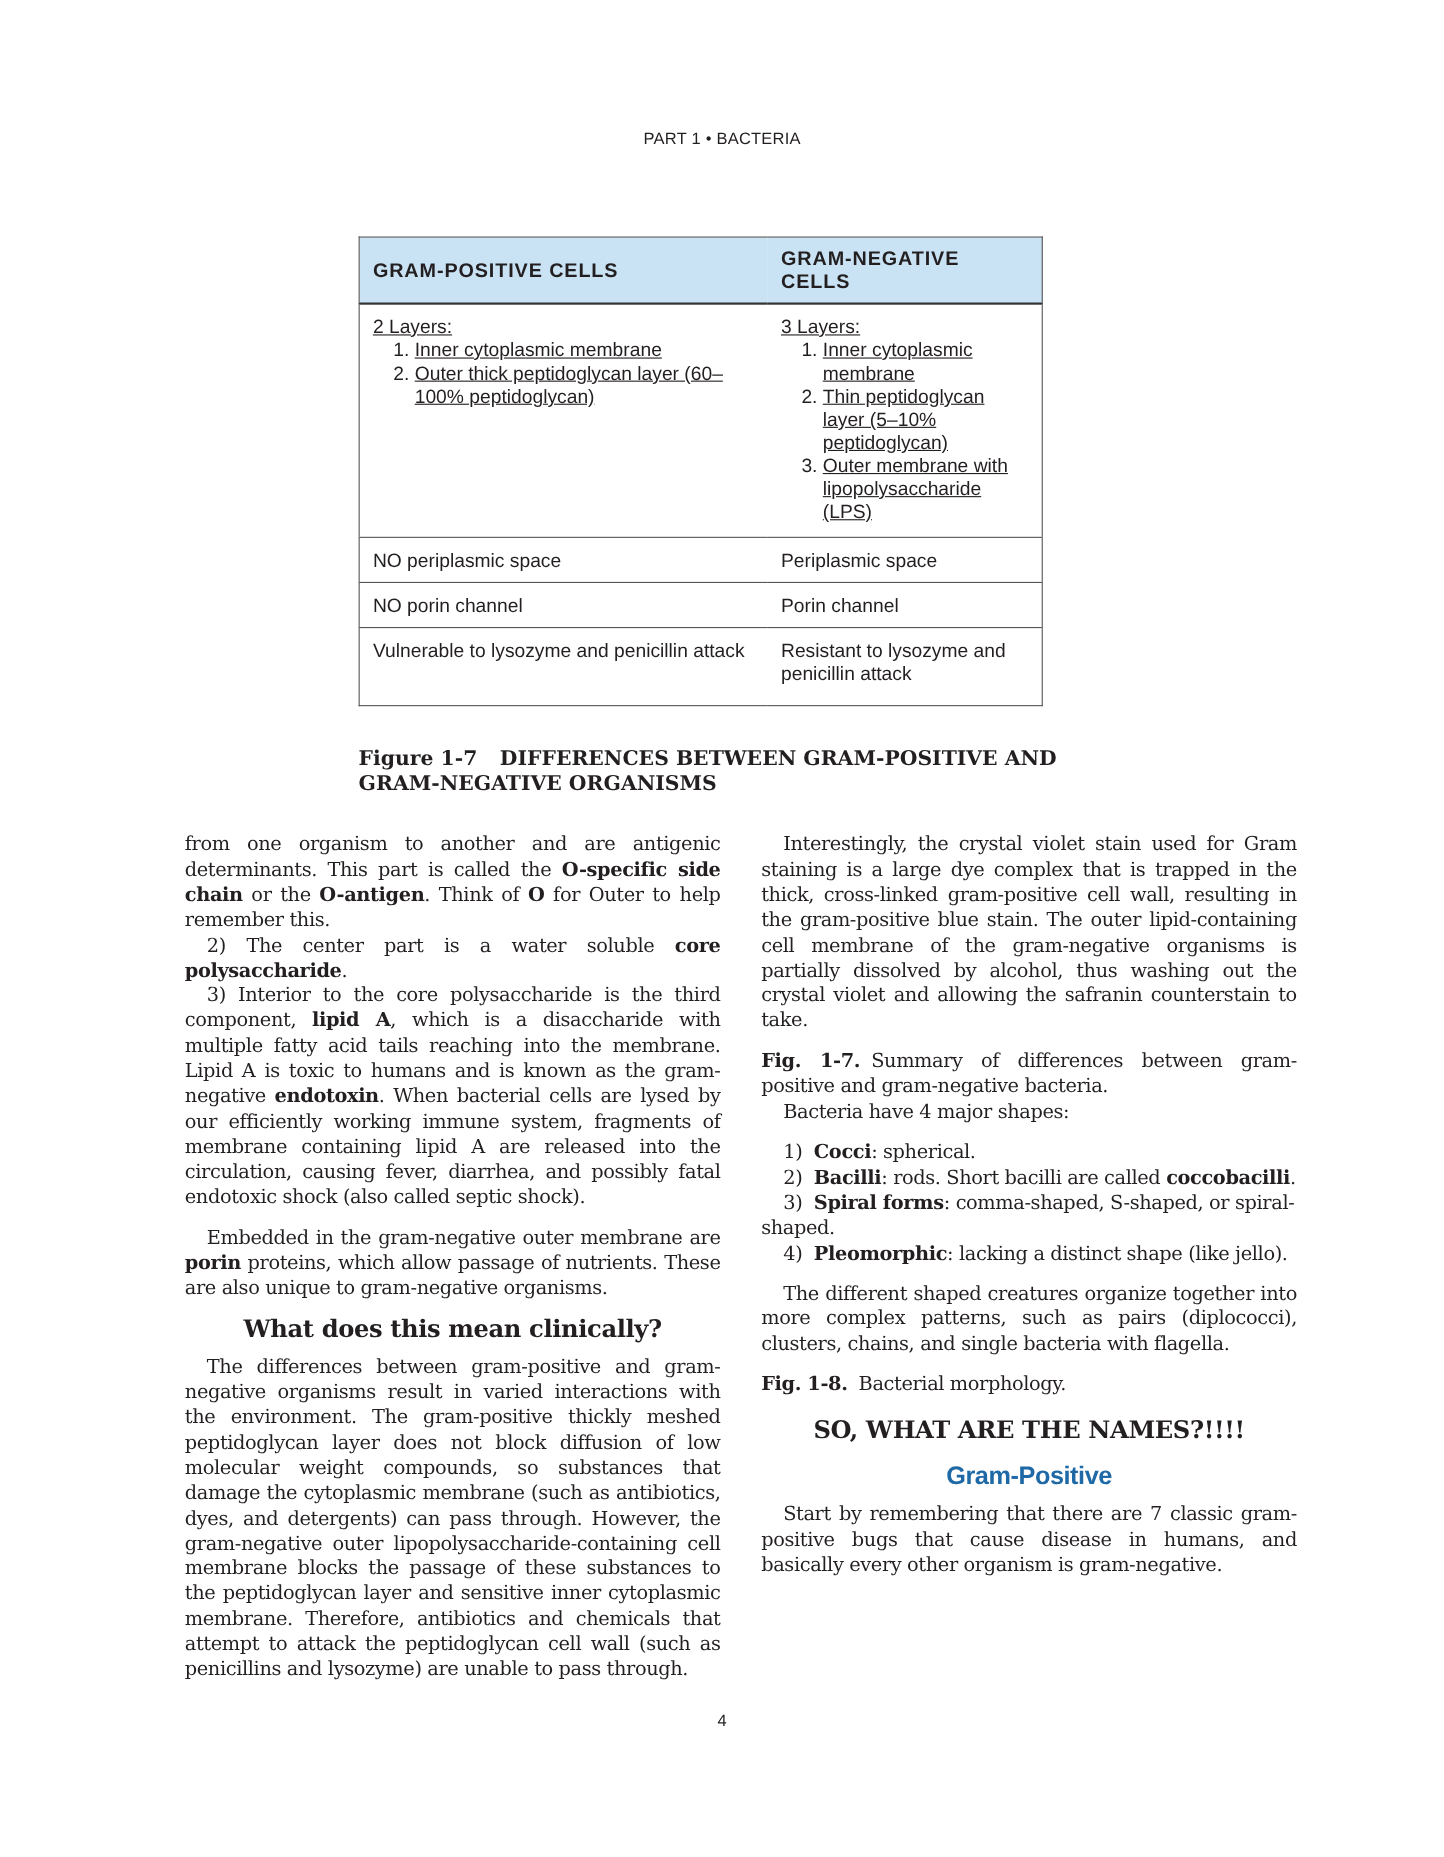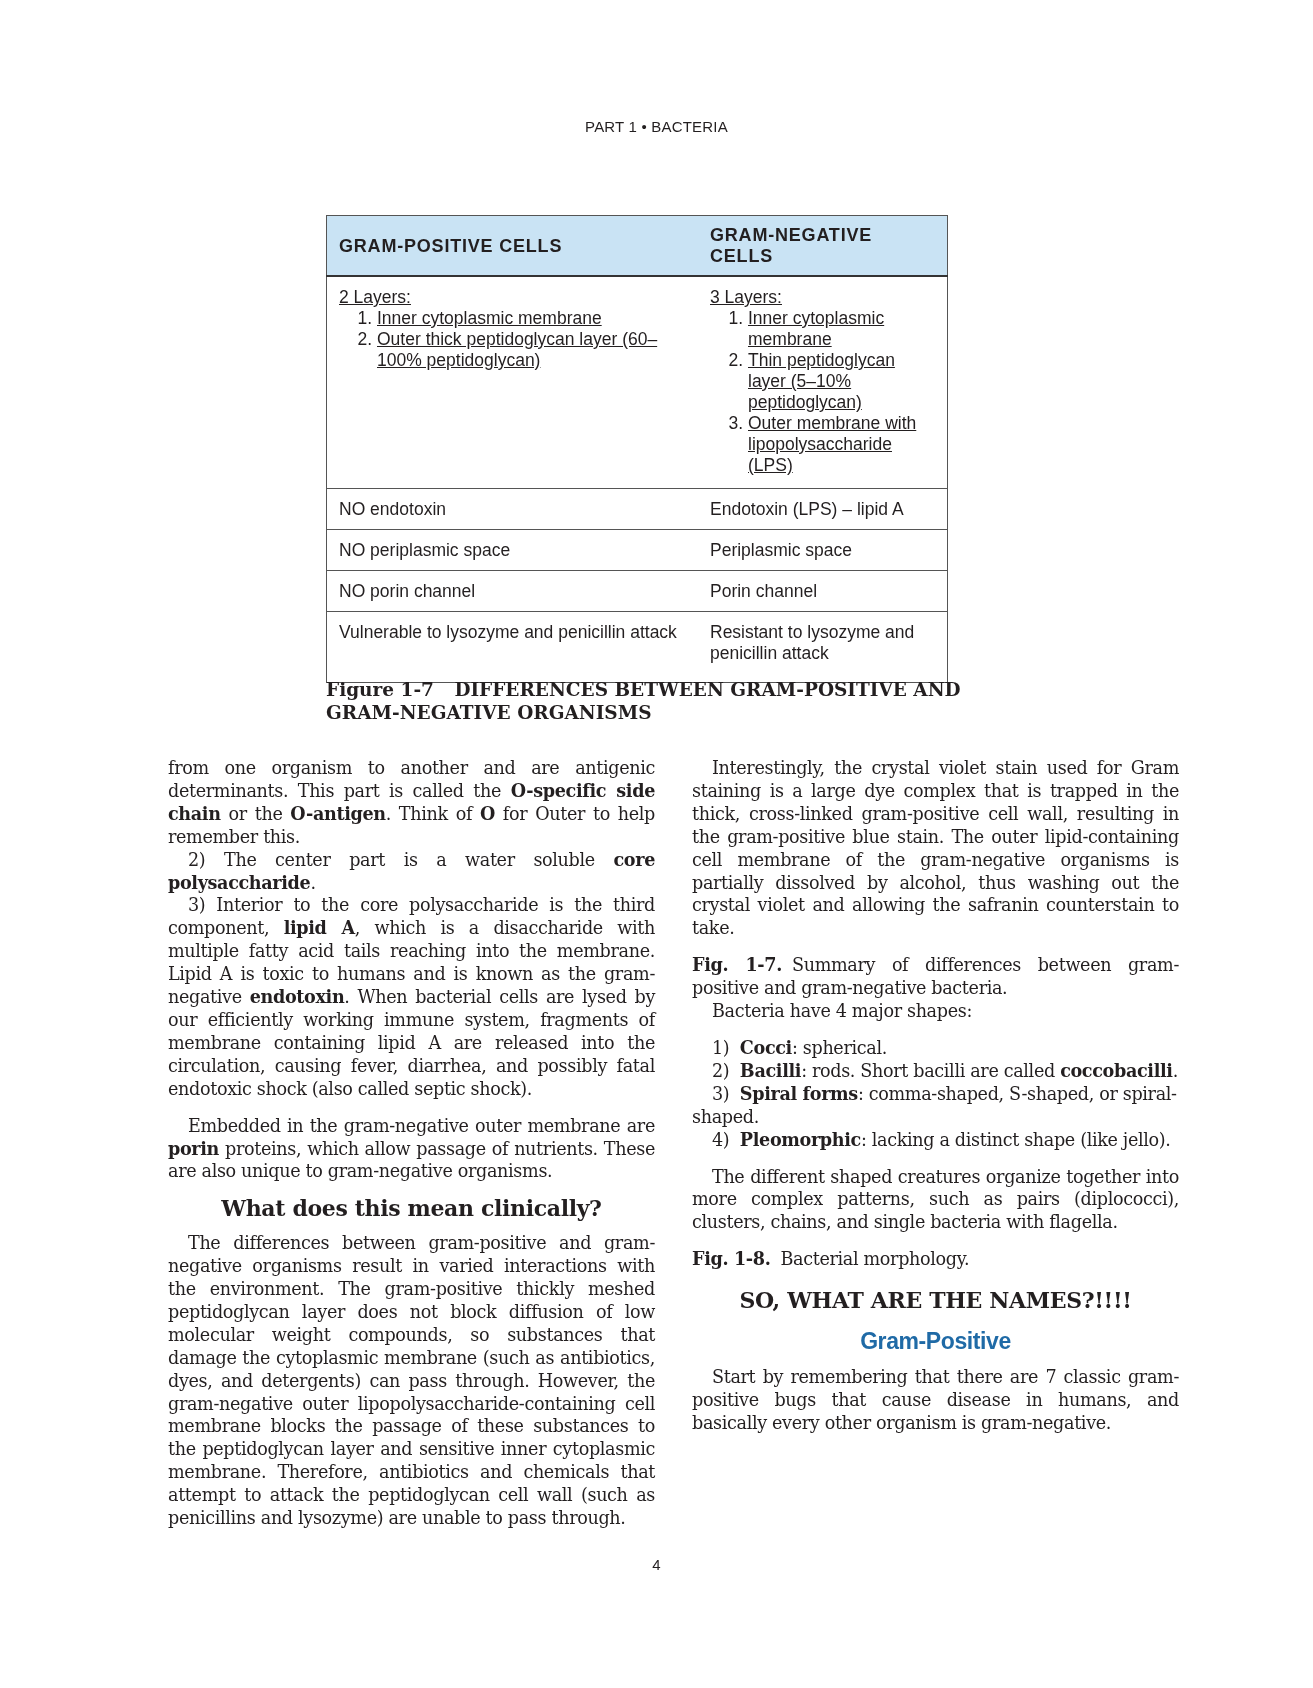--- a/index.html
+++ b/index.html
@@ -79,24 +79,20 @@
       <td class="layers">
         <div>3 Layers:</div>
         <ol>
           <li>Inner cytoplasmic membrane</li>
           <li>Thin peptidoglycan layer (5–10% peptidoglycan)</li>
           <li>Outer membrane with lipopolysaccharide (LPS)</li>
         </ol>
       </td>
     </tr>
     <tr>
-      <td class="c1">NO endotoxin</td>
-      <td>Endotoxin (LPS) – lipid A</td>
-    </tr>
-    <tr>
       <td class="c1">NO periplasmic space</td>
       <td>Periplasmic space</td>
     </tr>
     <tr>
       <td class="c1">NO porin channel</td>
       <td>Porin channel</td>
     </tr>
     <tr>
       <td class="c1" style="padding-bottom:18px;">Vulnerable to lysozyme and penicillin attack</td>
       <td style="padding-bottom:18px;">Resistant to lysozyme and penicillin attack</td>

